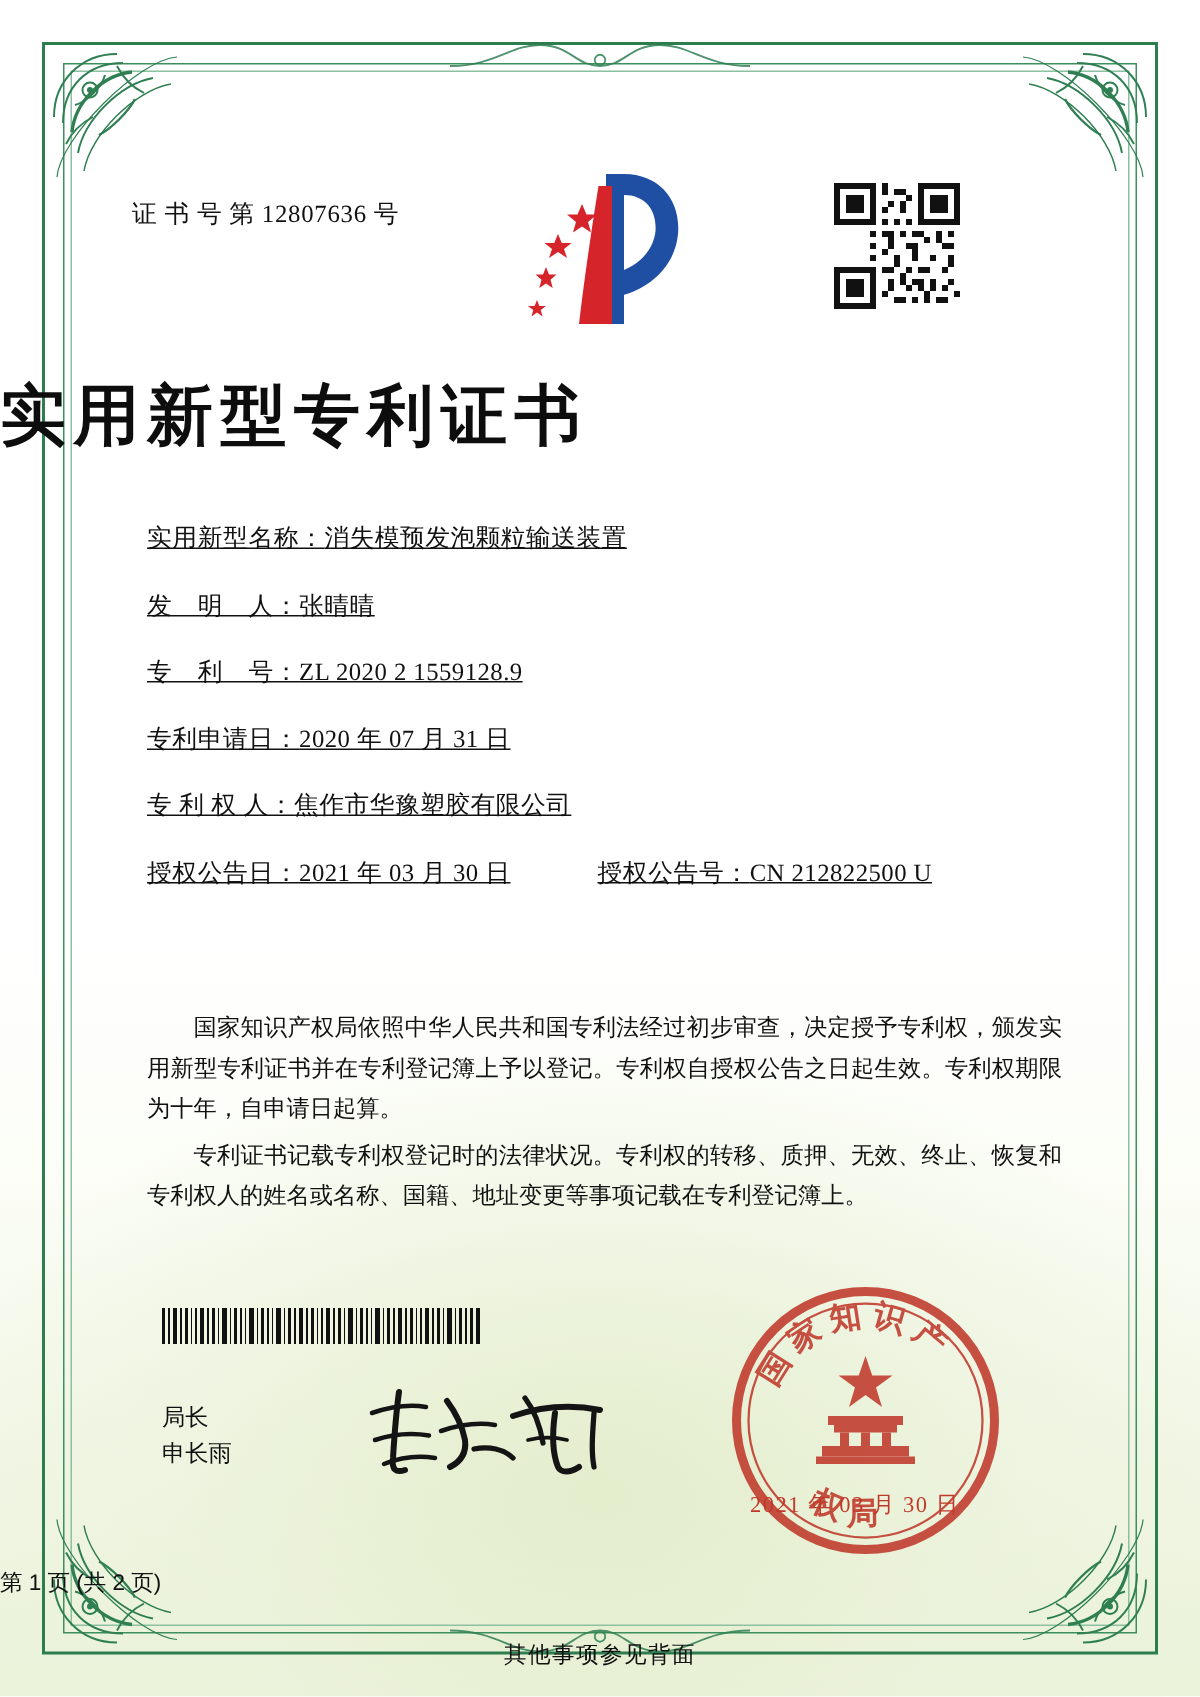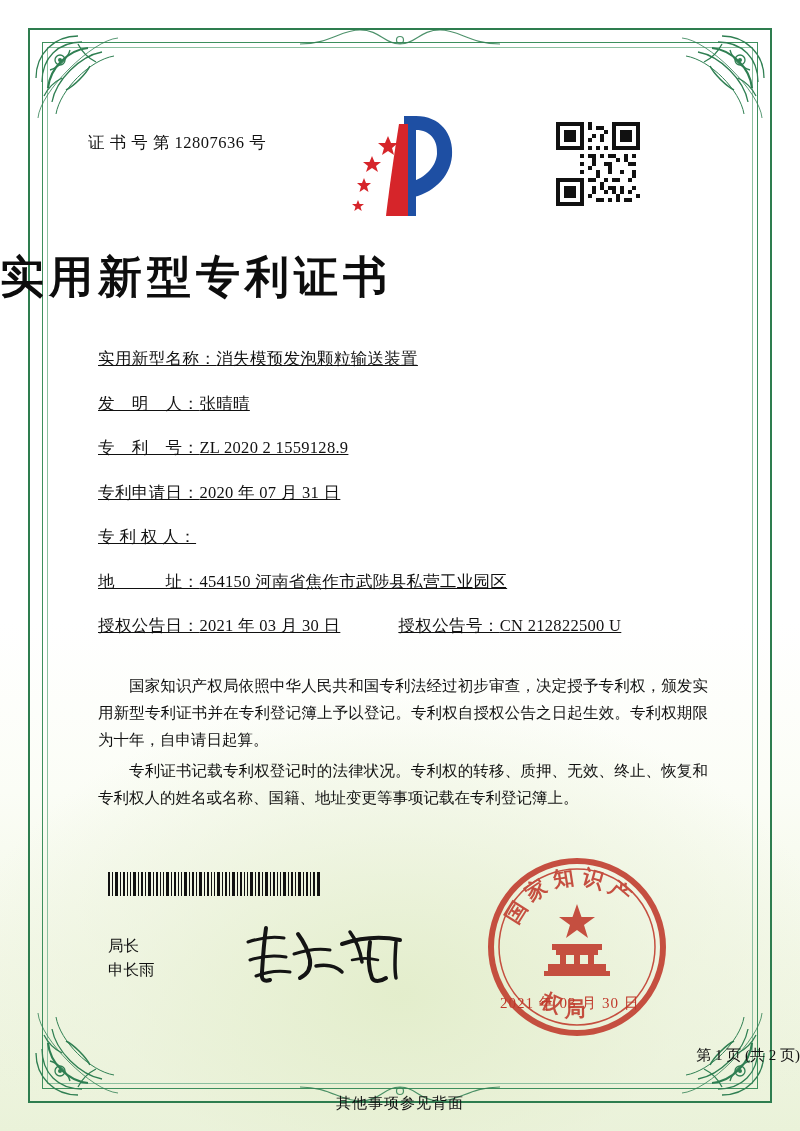--- a/index.html
+++ b/index.html
@@ -205,22 +205,22 @@
     font-size: 15px;
     color: #c0392b;
     letter-spacing: 1px;
   }
 
   .page-indicator {
     position: absolute;
     left: 0;
     top: 1046px;
     width: 800px;
-    text-align: right;
-    font-family: Liberation Serif, serif;
+    text-align: left;
+    font-family: Liberation Sans, sans-serif;
     font-size: 15px;
     color: #111;
   }
 
   .footnote {
     position: absolute;
     left: 0;
     top: 1094px;
     width: 800px;
     text-align: center;
@@ -423,24 +423,21 @@
       <div class="field-row">
         <span class="field-label">专　利　号：</span>
         <span class="field-value">ZL 2020 2 1559128.9</span>
       </div>
       <div class="field-row">
         <span class="field-label">专利申请日：</span>
         <span class="field-value">2020 年 07 月 31 日</span>
       </div>
       <div class="field-row">
         <span class="field-label">专 利 权 人：</span>
-      </div>
-      <div class="field-row">
-        <span class="field-label">地　　　址：</span>
-        <span class="field-value">454150 河南省焦作市武陟县私营工业园区</span>
+        <span class="field-value">焦作市华豫塑胶有限公司</span>
       </div>
       <div class="field-row">
         <span class="field-label">授权公告日：</span>
         <span class="field-value">2021 年 03 月 30 日</span>
         <span class="field-label field-label2">授权公告号：</span>
         <span class="field-value">CN 212822500 U</span>
       </div>
     </div>
 
     <div class="paragraphs">

